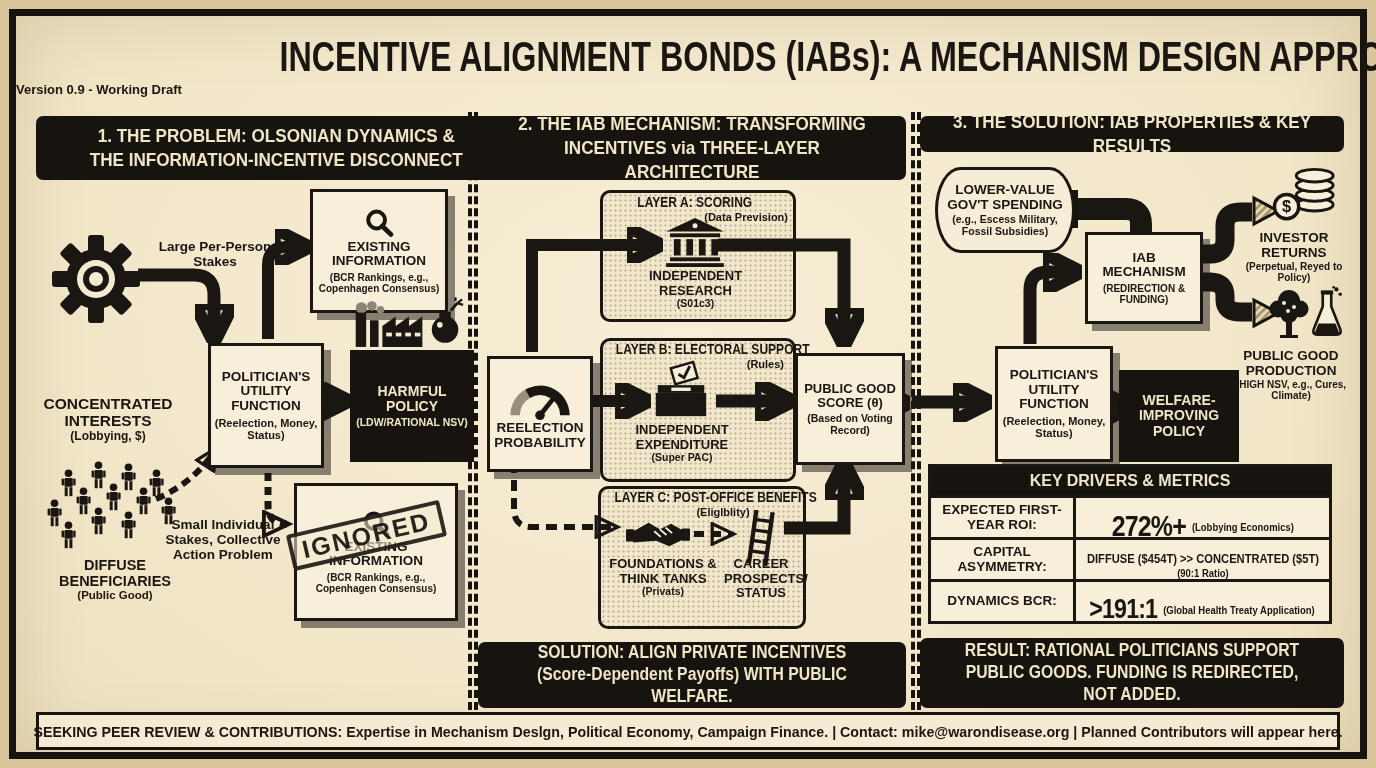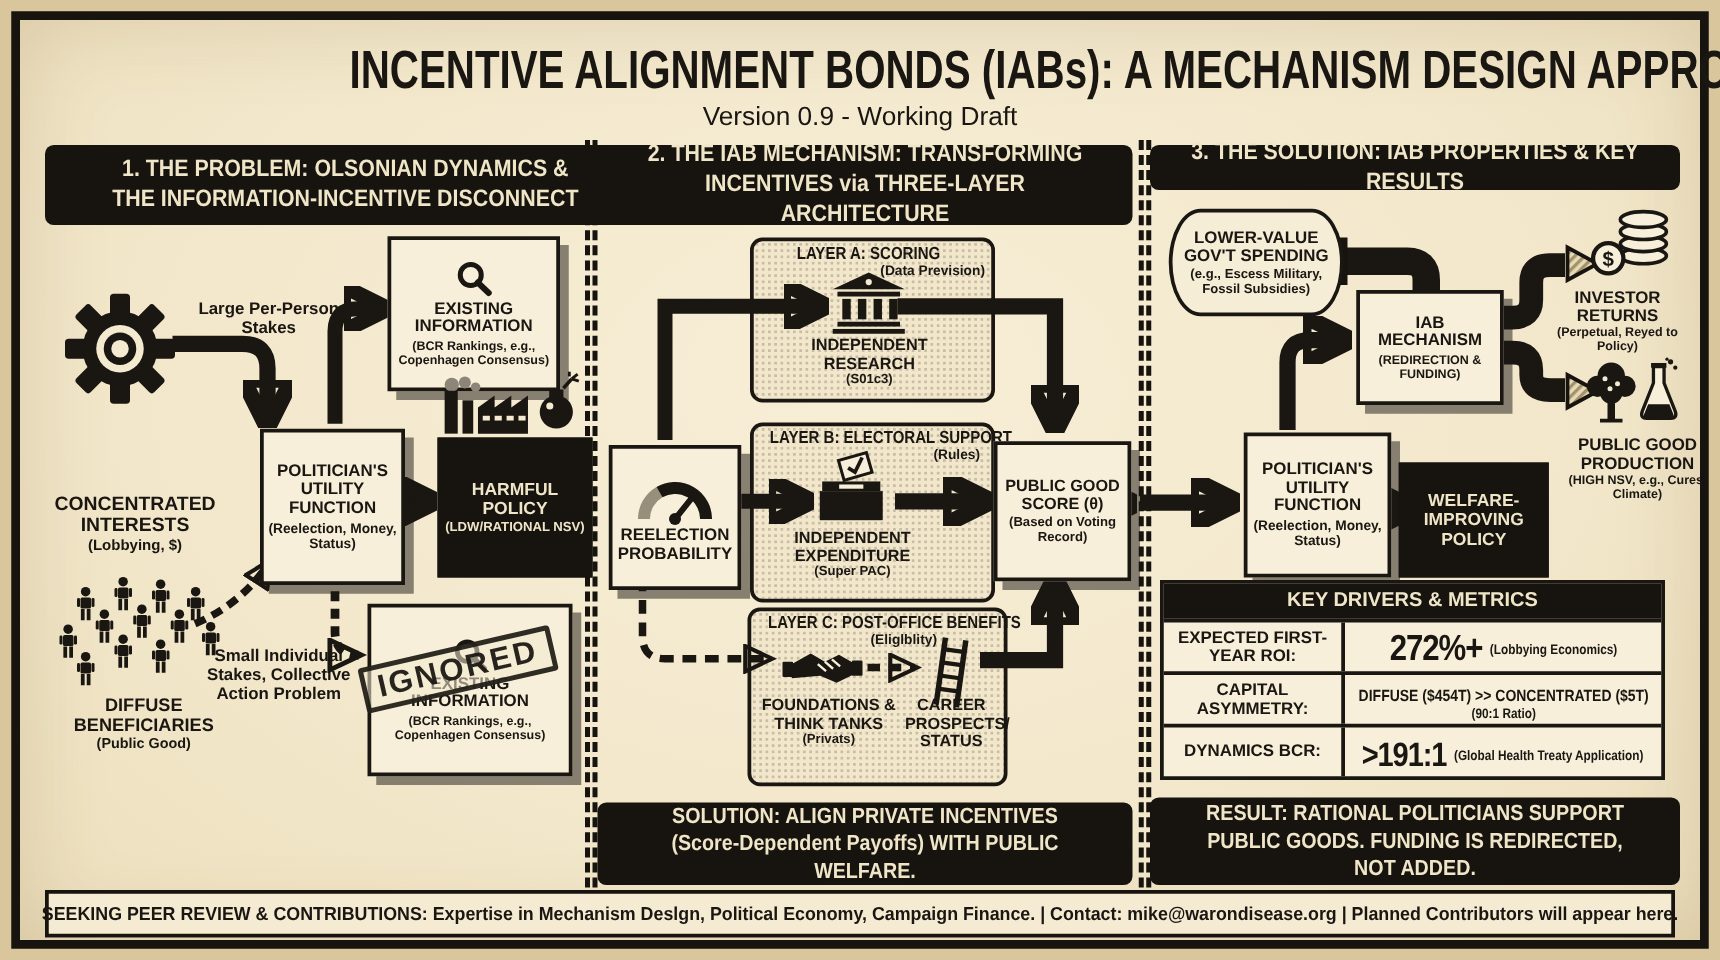--- a/index.html
+++ b/index.html
@@ -3,21 +3,21 @@
 <meta charset="utf-8">
 <style>
   html,body{margin:0;padding:0}
   body{width:1376px;height:768px;background:#d9c69c;font-family:"Liberation Sans",sans-serif;color:#1a1611;position:relative;overflow:hidden}
   .poster{position:absolute;left:9px;top:9px;width:1344px;height:736px;border:7px solid #17130e;
           background:radial-gradient(ellipse at 50% 40%, #f7eed6 0%, #f3e8cc 55%, #ecdfbd 100%);
           box-shadow:inset 0 0 70px rgba(120,90,40,.18)}
   .abs{position:absolute}
   .title{width:100%;text-align:center;white-space:nowrap}
   .title .in{display:inline-block;font-weight:700;font-size:43px;letter-spacing:0;transform:scaleX(.75);transform-origin:center}
-  .subtitle{width:100%;text-align:center;font-weight:400;font-size:21px}
+  .subtitle{width:100%;font-weight:700;font-size:13px}
   .bar{background:#17130e;color:#efe5c7;display:flex;align-items:center;justify-content:center;text-align:center;border-radius:7px}
   .bar .in{font-weight:700;transform:scaleX(.9);transform-origin:center;line-height:1.25}
   .bar .ln{display:block}
   .hdr{font-size:19px}
   .ftr{font-size:17.5px;line-height:1.3}
   .node{background:#f7efda;border:3px solid #1a1611;box-shadow:7px 7px 0 rgba(26,22,17,.5);
         display:flex;flex-direction:column;align-items:center;justify-content:center;text-align:center;padding:3px}
   .node.black{background:#17130e;color:#efe5c7;border-color:#17130e;box-shadow:none}
   .nt{font-weight:700;font-size:13.5px;line-height:1.08}
   .ns{font-weight:700;font-size:10.5px;line-height:1.12;margin-top:3px}
@@ -28,21 +28,21 @@
   .stamp{display:inline-block;border:4px solid rgba(26,22,17,.9);color:rgba(26,22,17,.94);font-weight:700;font-size:25px;
          letter-spacing:2px;padding:0 9px;transform:rotate(-13deg);background:rgba(244,234,208,.55);border-radius:3px}
   .divider{border-left:4px dashed #17130e;border-right:4px dashed #17130e;width:2px}
   svg{display:block;overflow:visible}
   .arrows path{fill:none;stroke:#1a1611}
   .mtable{border:3.5px solid #1a1611;background:#f7efda;display:flex;flex-direction:column;box-sizing:border-box}
   .mhead{background:#17130e;color:#efe5c7;font-weight:700;font-size:16px;display:flex;align-items:center;justify-content:center;height:28px;flex:none}
   .trow{display:flex;border-top:3px solid #1a1611;flex:1;min-height:0}
   .tlabel{width:138px;border-right:3px solid #1a1611;display:flex;align-items:center;justify-content:center;text-align:center;
           font-weight:700;font-size:13.5px;line-height:1.1;padding:2px;flex:none}
-  .tval{flex:1;display:flex;align-items:flex-end;justify-content:center;padding:1px 4px;text-align:center;min-width:0}
+  .tval{flex:1;display:flex;align-items:flex-start;justify-content:center;padding:12px 4px;text-align:center;min-width:0}
   .tval .cond{display:flex;align-items:center;gap:7px;white-space:nowrap}
   .big{font-weight:700;font-size:29px;letter-spacing:-1px}
   .note{font-weight:700;font-size:11px}
   .tcol{display:flex;flex-direction:column;align-items:center;line-height:1.15}
   .v13{font-weight:700;font-size:13px}
   .v11{font-weight:700;font-size:11px}
 </style>
 </head>
 <body>
 
@@ -413,21 +413,21 @@
         <path d="M13.5,8 h9 v14 l9.5,24 q2,6 -4,6 h-20 q-6,0 -4,-6 l9.5,-24 z" fill="#f7efda" stroke="#1a1611" stroke-width="2.8"></path>
         <path d="M9,40 h18 l3.4,8.5 q1.4,3.5 -2.4,3.5 h-20 q-3.8,0 -2.4,-3.5 z" fill="#1a1611"></path>
         <rect x="11.5" y="5" width="13" height="4" fill="#1a1611"></rect>
         <g fill="#1a1611">
             <circle cx="28" cy="4" r="2.2"></circle>
             <circle cx="32" cy="9" r="1.8"></circle>
             <circle cx="25" cy="1.8" r="1.4"></circle>
           </g>
       </svg>
     </div>
-    <div class="abs lbl" style="left:334px;top:194px;width:112px;font-size:13.5px">
+    <div class="abs lbl" style="left:315px;top:194px;width:112px;font-size:13.5px">
       <div>PUBLIC GOOD PRODUCTION</div>
       <div style="font-size:10px;margin-top:1px">(HIGH NSV, e.g., Cures, Climate)</div>
     </div>
 
     <div class="abs node" style="left:75px;top:192px;width:106px;height:104px">
       <div class="nt">POLITICIAN'S UTILITY FUNCTION</div>
       <div class="ns" style="font-size:11px">(Reelection, Money, Status)</div>
     </div>
     <div class="abs node black" style="left:199px;top:216px;width:108px;height:80px">
       <div class="nt" style="font-size:14px">WELFARE-IMPROVING POLICY</div>

